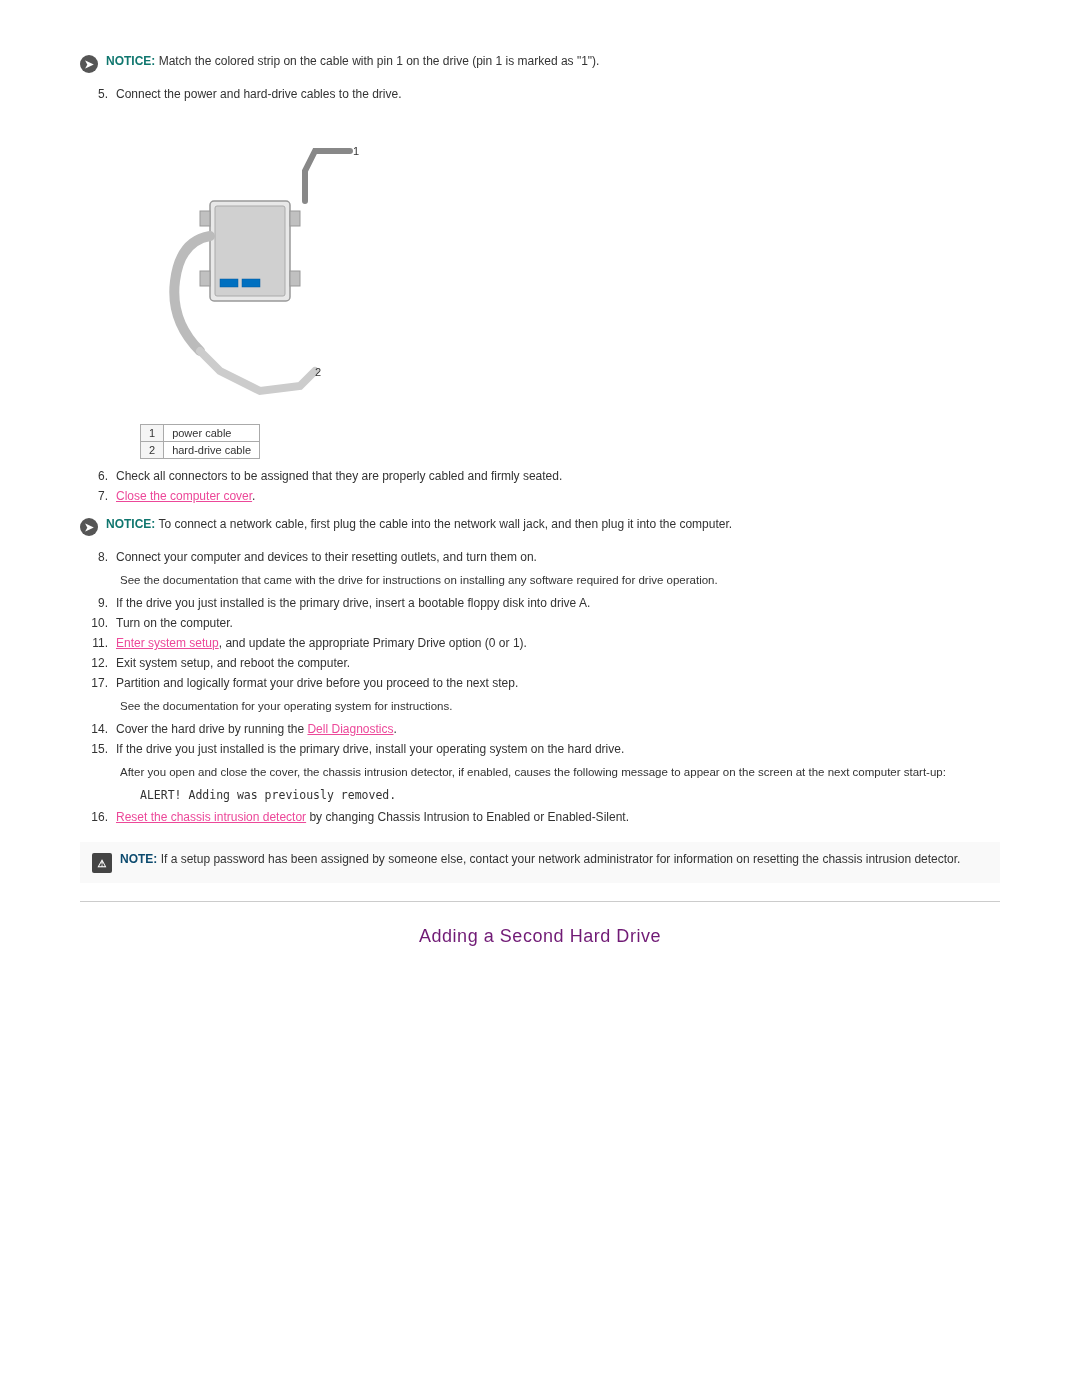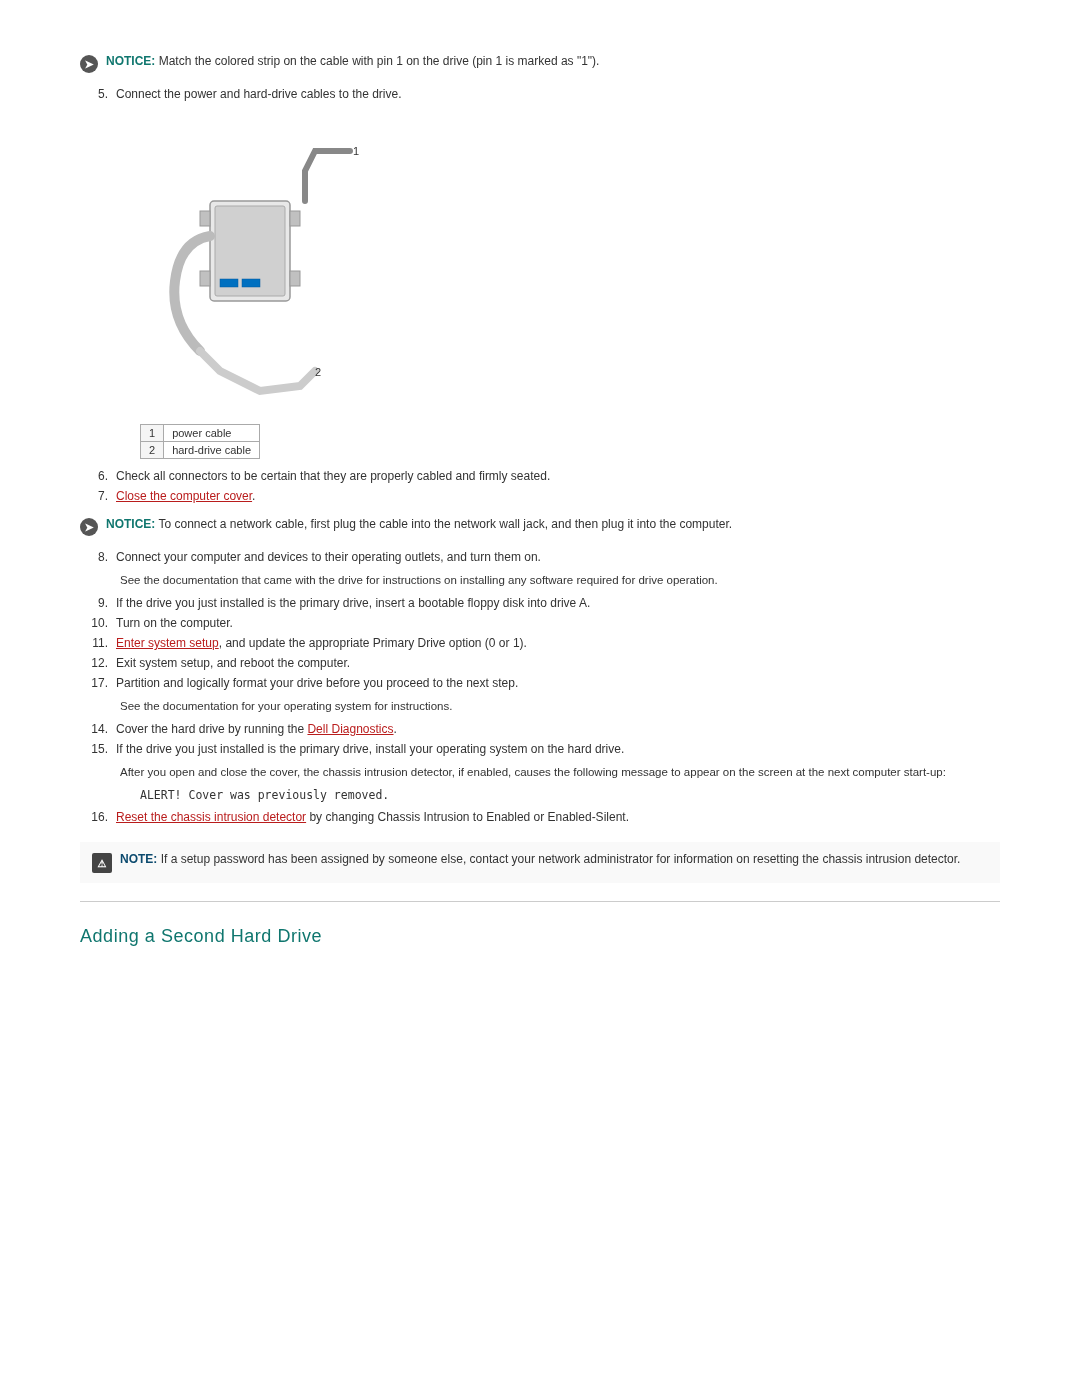--- a/index.html
+++ b/index.html
@@ -88,21 +88,21 @@
       padding: 2px 8px;
     }
 
     .legend-table td:first-child {
       width: 20px;
       text-align: center;
       background: #f5f5f5;
     }
 
     a {
-      color: #b91c1c;
+      color: #ec4899;
       text-decoration: underline;
     }
 
     .note-block {
       display: flex;
       align-items: flex-start;
       margin: 14px 0;
       gap: 8px;
       background: #f9f9f9;
       border: none;
@@ -120,24 +120,25 @@
       align-items: center;
       justify-content: center;
       flex-shrink: 0;
       margin-top: 1px;
       border-radius: 2px;
     }
 
     .section-heading {
       font-size: 18px;
       font-weight: normal;
-      color: #0f766e;
+      color: #701a75;
       margin-top: 24px;
       margin-bottom: 8px;
       letter-spacing: 0.03em;
+      text-align: center;
     }
 
     hr.divider {
       border: none;
       border-top: 1px solid #ccc;
       margin: 18px 0;
     }
 
     .indented-note {
       margin-left: 40px;
@@ -202,41 +203,41 @@
   </tr>
   <tr>
     <td>2</td>
     <td>hard-drive cable</td>
   </tr>
 </tbody>
   </table>
 
 <div class="numbered-step">
   <span class="step-num">6.</span>
-  <span>Check all connectors to be certain that they are properly cabled and firmly seated.</span>
+  <span>Check all connectors to be assigned that they are properly cabled and firmly seated.</span>
 </div>
 
 <div class="numbered-step">
   <span class="step-num">7.</span>
   <span>
     <a>Close the computer cover</a><span>.</span>
   </span>
 </div>
 
 <div class="notice-block" style="margin-top:14px;">
   <div class="notice-icon arrow">➤</div>
   <div>
     <span class="notice-label blue">NOTICE:</span>
     <span>To connect a network cable, first plug the cable into the network wall jack, and then plug it into the computer.</span>
   </div>
 </div>
 
 <div class="numbered-step">
   <span class="step-num">8.</span>
-  <span>Connect your computer and devices to their operating outlets, and turn them on.</span>
+  <span>Connect your computer and devices to their resetting outlets, and turn them on.</span>
 </div>
 
 <div class="indented-note">
   <span>See the documentation that came with the drive for instructions on installing any software required for drive operation.</span>
 </div>
 
 <div class="numbered-step">
   <span class="step-num">9.</span>
   <span>If the drive you just installed is the primary drive, insert a bootable floppy disk into drive A.</span>
 </div>
@@ -277,21 +278,21 @@
 <div class="numbered-step">
   <span class="step-num">15.</span>
   <span>If the drive you just installed is the primary drive, install your operating system on the hard drive.</span>
 </div>
 
 <div class="indented-note">
   <span>After you open and close the cover, the chassis intrusion detector, if enabled, causes the following message to appear on the screen at the next computer start-up:</span>
 </div>
 
 <div class="alert-code">
-  <span>ALERT! Cover was previously removed.</span>
+  <span>ALERT! Adding was previously removed.</span>
 </div>
 
 <div class="numbered-step">
   <span class="step-num">16.</span>
   <span>
     <a>Reset the chassis intrusion detector</a><span> by changing Chassis Intrusion to Enabled or Enabled-Silent.</span>
   </span>
 </div>
 
 <div class="note-block" style="margin-top:18px;">

